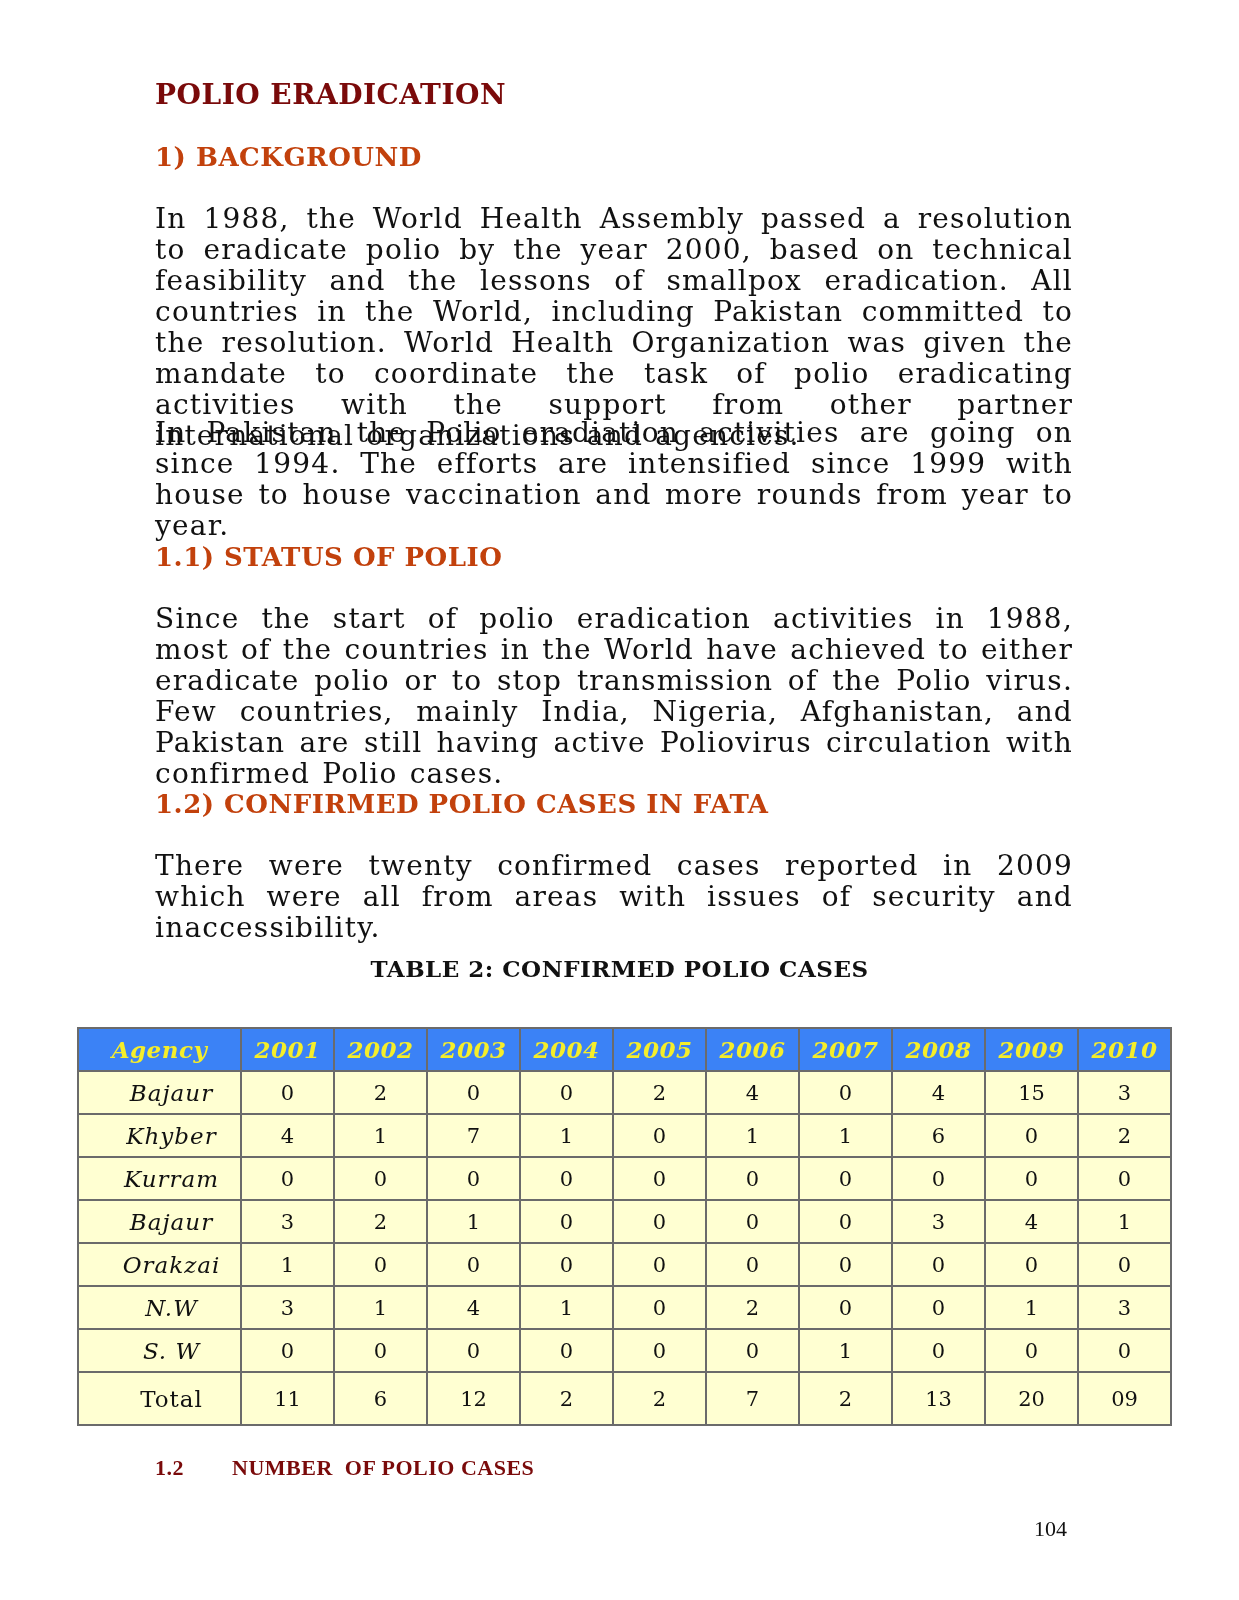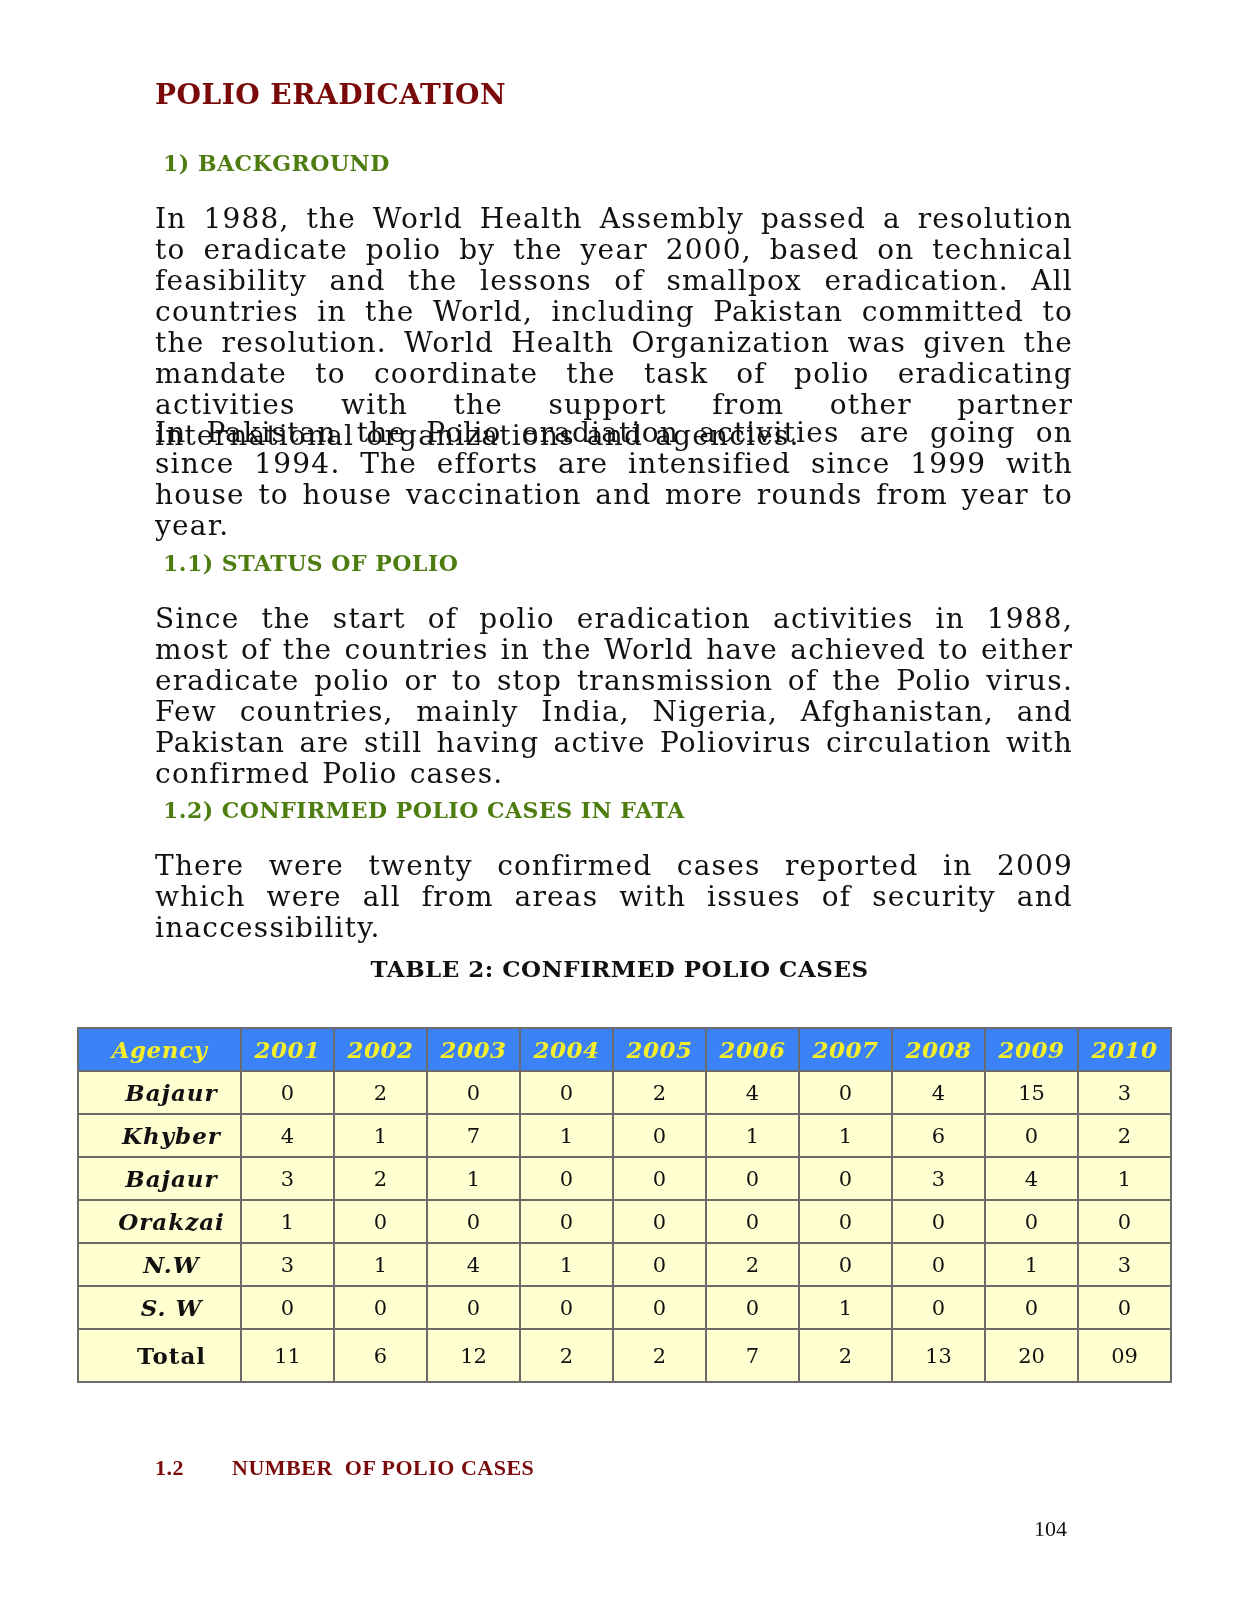--- a/index.html
+++ b/index.html
@@ -1,26 +1,26 @@
 <!DOCTYPE html>
 <html><head>
 <meta charset="utf-8">
 <style>
   html, body { margin: 0; padding: 0; background: #ffffff; }
   body { width: 1239px; height: 1600px; position: relative; font-family: "DejaVu Serif", serif; color: #111; }
   .page { position: absolute; left: 0; top: 0; width: 1239px; height: 1600px; }
   h1.title { position: absolute; left: 155px; top: 78px; margin: 0; font-size: 28px; font-weight: bold; color: #7a0a0a; letter-spacing: 0.5px; text-align: center; }
-  h2.sec { position: absolute; left: 155px; margin: 8px; font-size: 22px; font-weight: bold; color: #4d7c0f; letter-spacing: 0.5px; }
+  h2.sec { position: absolute; left: 155px; margin: 0; font-size: 26px; font-weight: bold; color: #c2410c; letter-spacing: 0.5px; }
   p.para { position: absolute; left: 155px; width: 918px; margin: 0; font-size: 28px; line-height: 31px; text-align: justify; letter-spacing: 1.2px; word-spacing: 2px; }
   .table-title { position: absolute; left: 0; width: 1239px; top: 955px; text-align: center; font-size: 23px; font-weight: bold; color: #111; letter-spacing: 0.5px; margin: 0; }
   table.cases { position: absolute; left: 77px; top: 1027px; width: 1095px; border-collapse: collapse; table-layout: fixed; }
   table.cases th, table.cases td { border: 2px solid #6b6b6b; text-align: center; padding: 0; }
   table.cases thead th { background: #3b82f6; color: #f5ee2a; font-style: italic; font-weight: bold; font-size: 23px; height: 41px; letter-spacing: 0.5px; }
   table.cases tbody td { background: #ffffd2; font-size: 21px; color: #111; height: 41px; }
-  table.cases tbody td.agency { font-style: italic; font-weight: bold; font-size: 23px; letter-spacing: 1px; padding-left: 24px; }
+  table.cases tbody td.agency { font-style: italic; font-weight: normal; font-size: 23px; letter-spacing: 1px; padding-left: 24px; }
   table.cases tbody tr.total td { height: 51px; }
   table.cases tbody tr.total td.agency { font-style: normal; }
   .col-agency { width: 163px; }
   .sub-heading { position: absolute; left: 155px; top: 1455px; margin: 0; font-size: 22px; font-weight: bold; color: #7a0a0a; font-family: Liberation Serif, serif; letter-spacing: 0.5px; }
   .sub-heading .num { display: inline-block; width: 77px; }
   .page-number { position: absolute; left: 1034px; top: 1516px; font-family: "Liberation Serif", serif; font-size: 22px; color: #111; }
 </style>
 </head>
 <body>
 
@@ -89,20 +89,33 @@
           <td>7</td>
           <td>1</td>
           <td>0</td>
           <td>1</td>
           <td>1</td>
           <td>6</td>
           <td>0</td>
           <td>2</td>
         </tr>
         <tr>
+          <td class="agency">Kurram</td>
+          <td>0</td>
+          <td>0</td>
+          <td>0</td>
+          <td>0</td>
+          <td>0</td>
+          <td>0</td>
+          <td>0</td>
+          <td>0</td>
+          <td>0</td>
+          <td>0</td>
+        </tr>
+        <tr>
           <td class="agency">Bajaur</td>
           <td>3</td>
           <td>2</td>
           <td>1</td>
           <td>0</td>
           <td>0</td>
           <td>0</td>
           <td>0</td>
           <td>3</td>
           <td>4</td>

